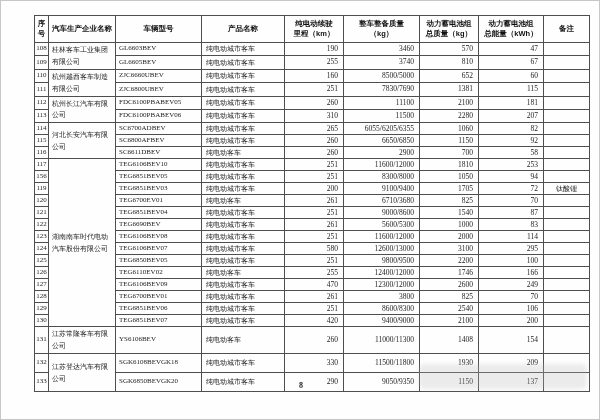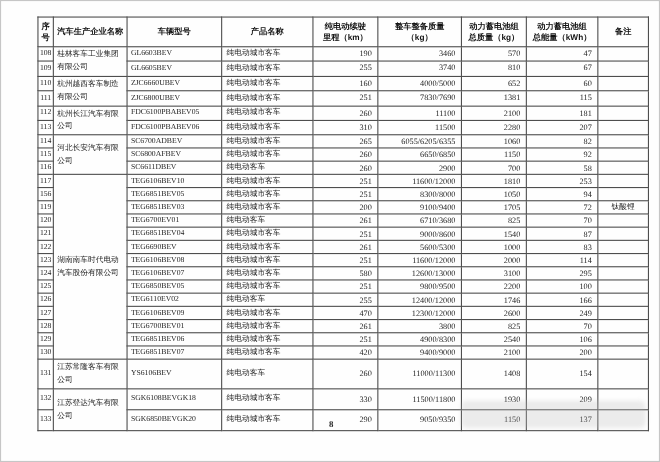--- a/index.html
+++ b/index.html
@@ -114,21 +114,21 @@
           <td class="num">810</td>
           <td class="num">67</td>
           <td class="remark"></td>
         </tr>
         <tr>
           <td class="serial">110</td>
           <td class="company" rowspan="2">杭州越西客车制造有限公司</td>
           <td class="model">ZJC6660UBEV</td>
           <td class="product">纯电动城市客车</td>
           <td class="num">160</td>
-          <td class="num">4000/5000</td>
+          <td class="num">8500/5000</td>
           <td class="num">652</td>
           <td class="num">60</td>
           <td class="remark"></td>
         </tr>
         <tr>
           <td class="serial">111</td>
           <td class="model">ZJC6800UBEV</td>
           <td class="product">纯电动城市客车</td>
           <td class="num">251</td>
           <td class="num">7830/7690</td>
@@ -307,21 +307,21 @@
           <td class="num">3800</td>
           <td class="num">825</td>
           <td class="num">70</td>
           <td class="remark"></td>
         </tr>
         <tr>
           <td class="serial">129</td>
           <td class="model">TEG6851BEV06</td>
           <td class="product">纯电动城市客车</td>
           <td class="num">251</td>
-          <td class="num">4900/8300</td>
+          <td class="num">8600/8300</td>
           <td class="num">2540</td>
           <td class="num">106</td>
           <td class="remark"></td>
         </tr>
         <tr>
           <td class="serial">130</td>
           <td class="model">TEG6851BEV07</td>
           <td class="product">纯电动城市客车</td>
           <td class="num">420</td>
           <td class="num">9400/9000</td>

